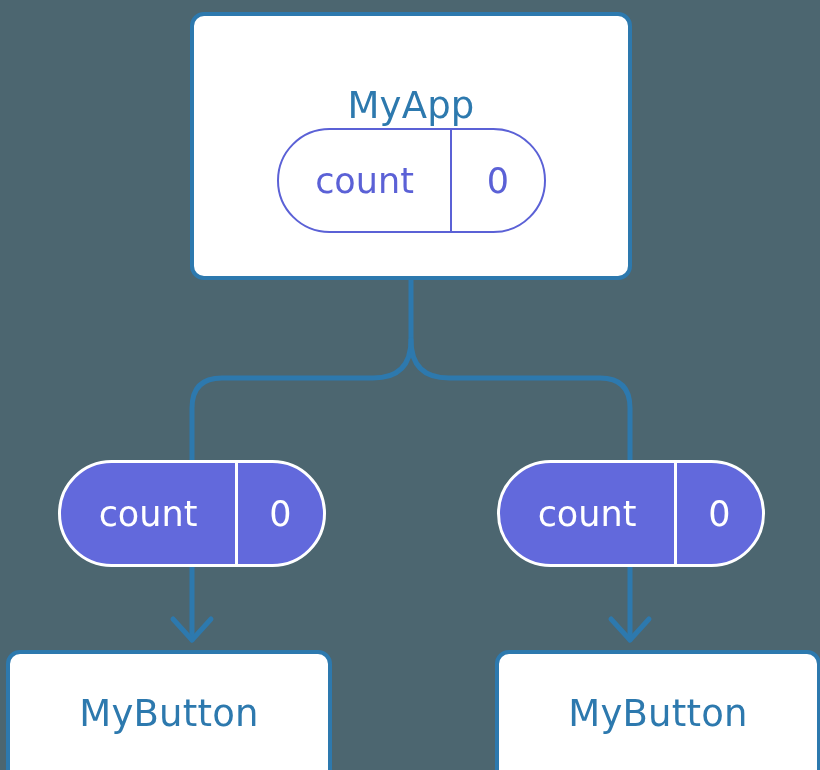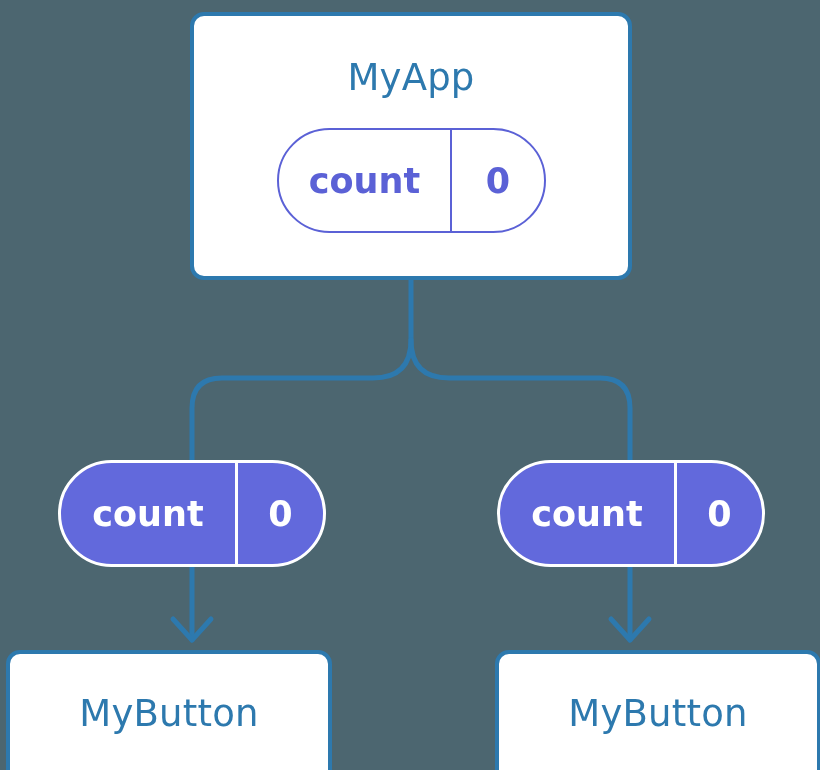--- a/index.html
+++ b/index.html
@@ -48,21 +48,21 @@
     white-space: nowrap;
   }
 
   #card-myapp {
     left: 190px;
     top: 12px;
     width: 442px;
     height: 268px;
   }
   #card-myapp .card-title {
-    top: 40px;
+    top: 68px;
   }
 
   #card-mybutton-left {
     left: 6px;
     top: 650px;
     width: 326px;
     height: 140px;
   }
   #card-mybutton-right {
     left: 495px;
@@ -83,21 +83,21 @@
     align-items: stretch;
     box-sizing: border-box;
     border-radius: 999px;
     overflow: hidden;
   }
   .pill .cell {
     display: flex;
     align-items: center;
     justify-content: center;
     font-size: 35px;
-    font-weight: 700;
+    font-weight: 400;
     white-space: nowrap;
     box-sizing: border-box;
   }
   .pill .cell-key {
     flex: none;
   }
   .pill .cell-val {
     flex: 1 1 auto;
   }
 

